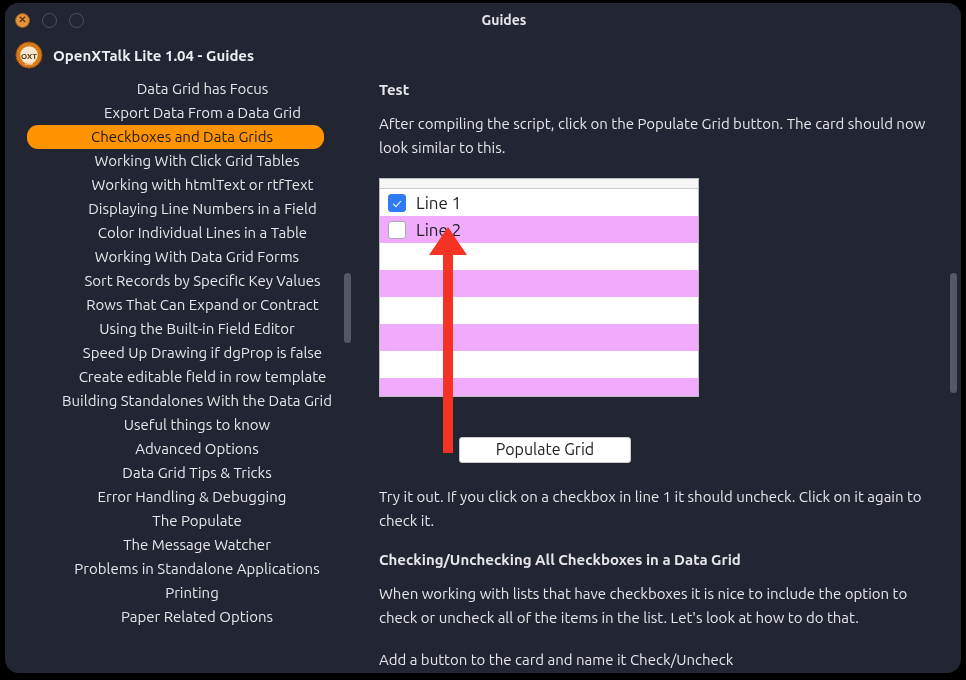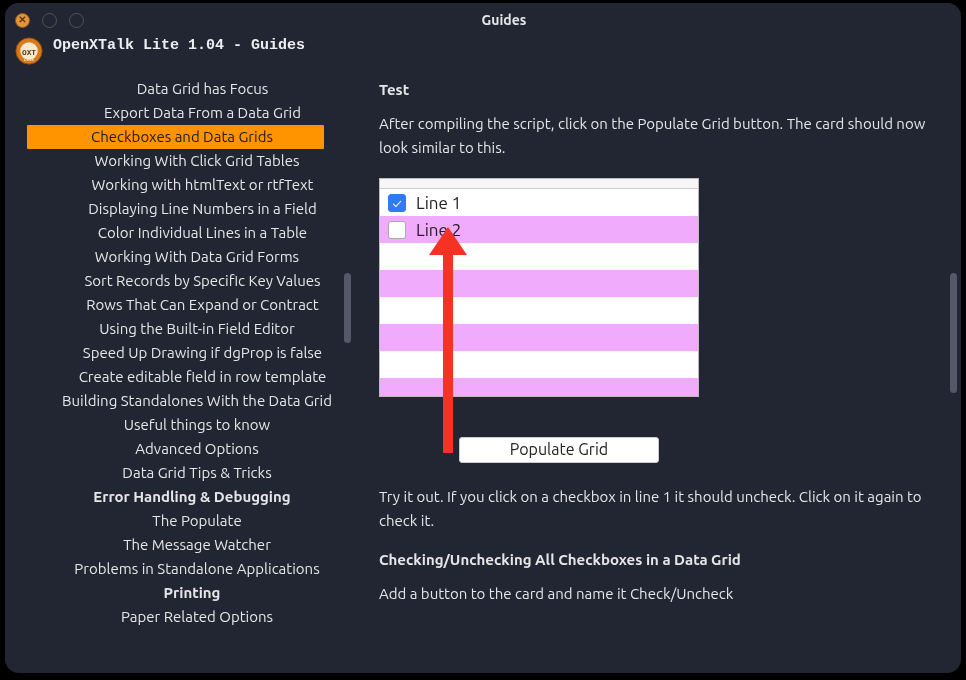--- a/index.html
+++ b/index.html
@@ -57,24 +57,24 @@
     text-align: center;
     color: #e6e6e9;
     font-size: 14px;
     font-weight: 600;
     pointer-events: none;
     padding-left: 42px;
   }
   .subheader {
     height: 36px;
     display: flex;
+    align-items: center;
     padding-left: 10px;
     gap: 10px;
     background: #222532;
-    font-family: Liberation Mono, monospace;
   }
   .appicon {
     width: 28px; height: 28px;
   }
   .subtitle {
     color: #eceef2;
     font-size: 15px;
     font-weight: 600;
   }
   .body {
@@ -92,27 +92,27 @@
   }
   .item {
     font-size: 15px;
     line-height: 24px;
     color: #e6e6e9;
     padding-left: 22px;
     white-space: nowrap;
     cursor: default;
     text-align: center;
   }
-  .item.l1 { padding-left: 24px; font-weight: bold; }
+  .item.l1 { padding-left: 24px; }
   .item.l2 { padding-left: 34px; }
   .item.l3 { padding-left: 45px; }
   .item.selected {
     background: #ff9300;
     color: #1a1a1a;
-    border-radius: 1px;
+    border-radius: 11px;
     margin-left: 22px;
     padding-left: 23px;
     padding-right: 10px;
     width: 297px;
   }
   .vscroll-stub {
     position: absolute;
     right: 4px;
     top: 200px;
     width: 7px;
@@ -166,21 +166,21 @@
     position: absolute;
     left: 50px; top: -170px;
     width: 0; height: 0;
     border-left: 19px solid transparent;
     border-right: 19px solid transparent;
     border-bottom: 28px solid #f53324;
   }
   .popbtn {
     position: absolute;
     left: 80px; bottom: 0;
-    width: 200px; height: 26px;
+    width: 172px; height: 26px;
     background: #fff;
     color: #222;
     border: 1px solid #ccc;
     border-radius: 3px;
     font-size: 16px;
     text-align: center;
     padding-top: 2px;
   }
   .content-scroll {
     position: absolute;
@@ -271,20 +271,21 @@
           </div>
           <div class="arrow">
             <div class="arrowhead"></div>
             <div class="arrowstem" style="top:-144px;height:200px"></div>
             <div class="popbtn">Populate Grid</div>
           </div>
         </div>
 
         <p>Try it out. If you click on a checkbox in line 1 it should uncheck. Click on it again to check it.</p>
         <h3>Checking/Unchecking All Checkboxes in a Data Grid</h3>
+        <p>When working with lists that have checkboxes it is nice to include the option to check or uncheck all of the items in the list. Let's look at how to do that.</p>
         <p>Add a button to the card and name it Check/Uncheck</p>
 
       </div>
       <div class="content-scroll"></div>
     </div>
 
   </div>
 </div>
 
 </body></html>

